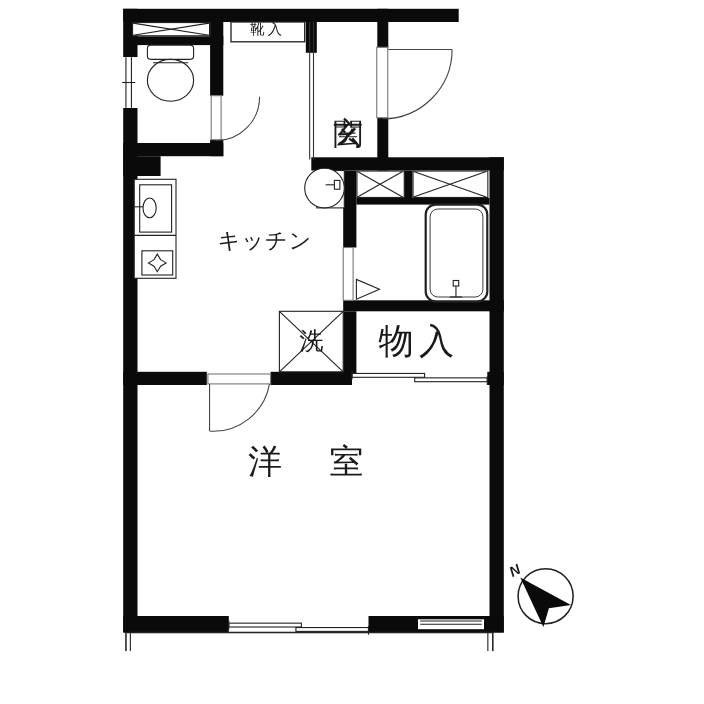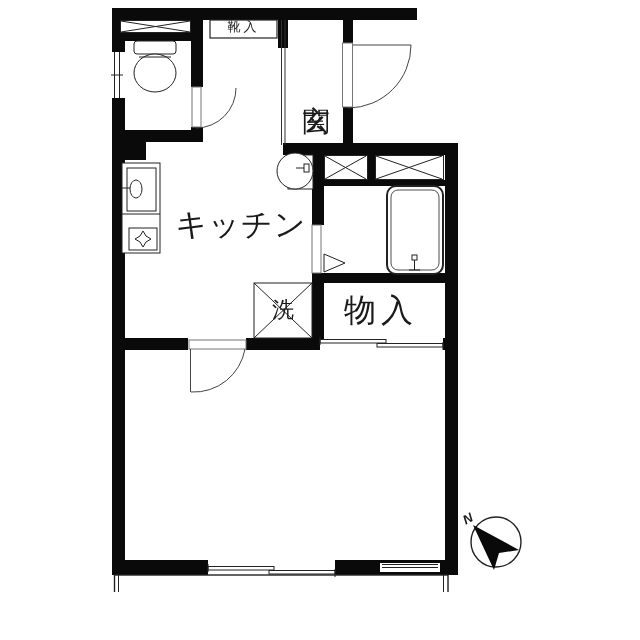--- a/index.html
+++ b/index.html
@@ -4,21 +4,21 @@
 <style>
   html,body{margin:0;padding:0;background:#ffffff;}
   #stage{position:relative;width:640px;height:592px;background:#ffffff;overflow:hidden;
          font-family:"Liberation Sans","DejaVu Sans",sans-serif;color:#111;padding-left:34px;}
   #plan-svg{position:absolute;left:0;top:0;}
   .label{position:absolute;text-align:center;color:#1a1a1a;line-height:1.05;
          font-family:"Liberation Sans","DejaVu Sans",sans-serif;}
   .lbl-shoe{left:210px;top:20px;width:67px;font-size:13px;letter-spacing:3px;}
   .lbl-entrance{left:302px;top:53px;font-size:27px;letter-spacing:4px;
                 writing-mode:vertical-rl;text-orientation:upright;height:70px;}
-  .lbl-kitchen{left:171px;top:209px;width:140px;font-size:31px;letter-spacing:1px;}
+  .lbl-kitchen{left:171px;top:209px;width:140px;font-size:20px;letter-spacing:1px;}
   .lbl-laundry{left:260px;top:298px;width:46px;font-size:22px;}
   .lbl-storage{left:334px;top:294px;width:94px;font-size:32px;letter-spacing:5px;}
   .lbl-western{left:181px;top:404px;width:200px;font-size:31px;letter-spacing:6px;}
   .lbl-balcony{left:196px;top:585px;width:180px;font-size:26px;letter-spacing:1px;}
   .lbl-north{left:458px;top:512px;width:20px;font-size:13px;font-weight:bold;font-style:italic;
              transform:rotate(-28deg);}
 </style>
 </head>
 <body>
 
@@ -170,14 +170,15 @@
     <circle cx="496" cy="542" r="25" fill="#fff" stroke="#222" stroke-width="1.4"></circle>
     <polygon points="473,525 519,550 499,553 494,570" fill="#0a0a0a"></polygon>
   </g>
 </svg>
 
   <div class="label lbl-shoe">靴入</div>
   <div class="label lbl-entrance">玄関</div>
   <div class="label lbl-kitchen">キッチン</div>
   <div class="label lbl-laundry">洗</div>
   <div class="label lbl-storage">物入</div>
+  <div class="label lbl-western">洋　室</div>
   <div class="label lbl-north">N</div>
 </div>
 
 </body></html>

